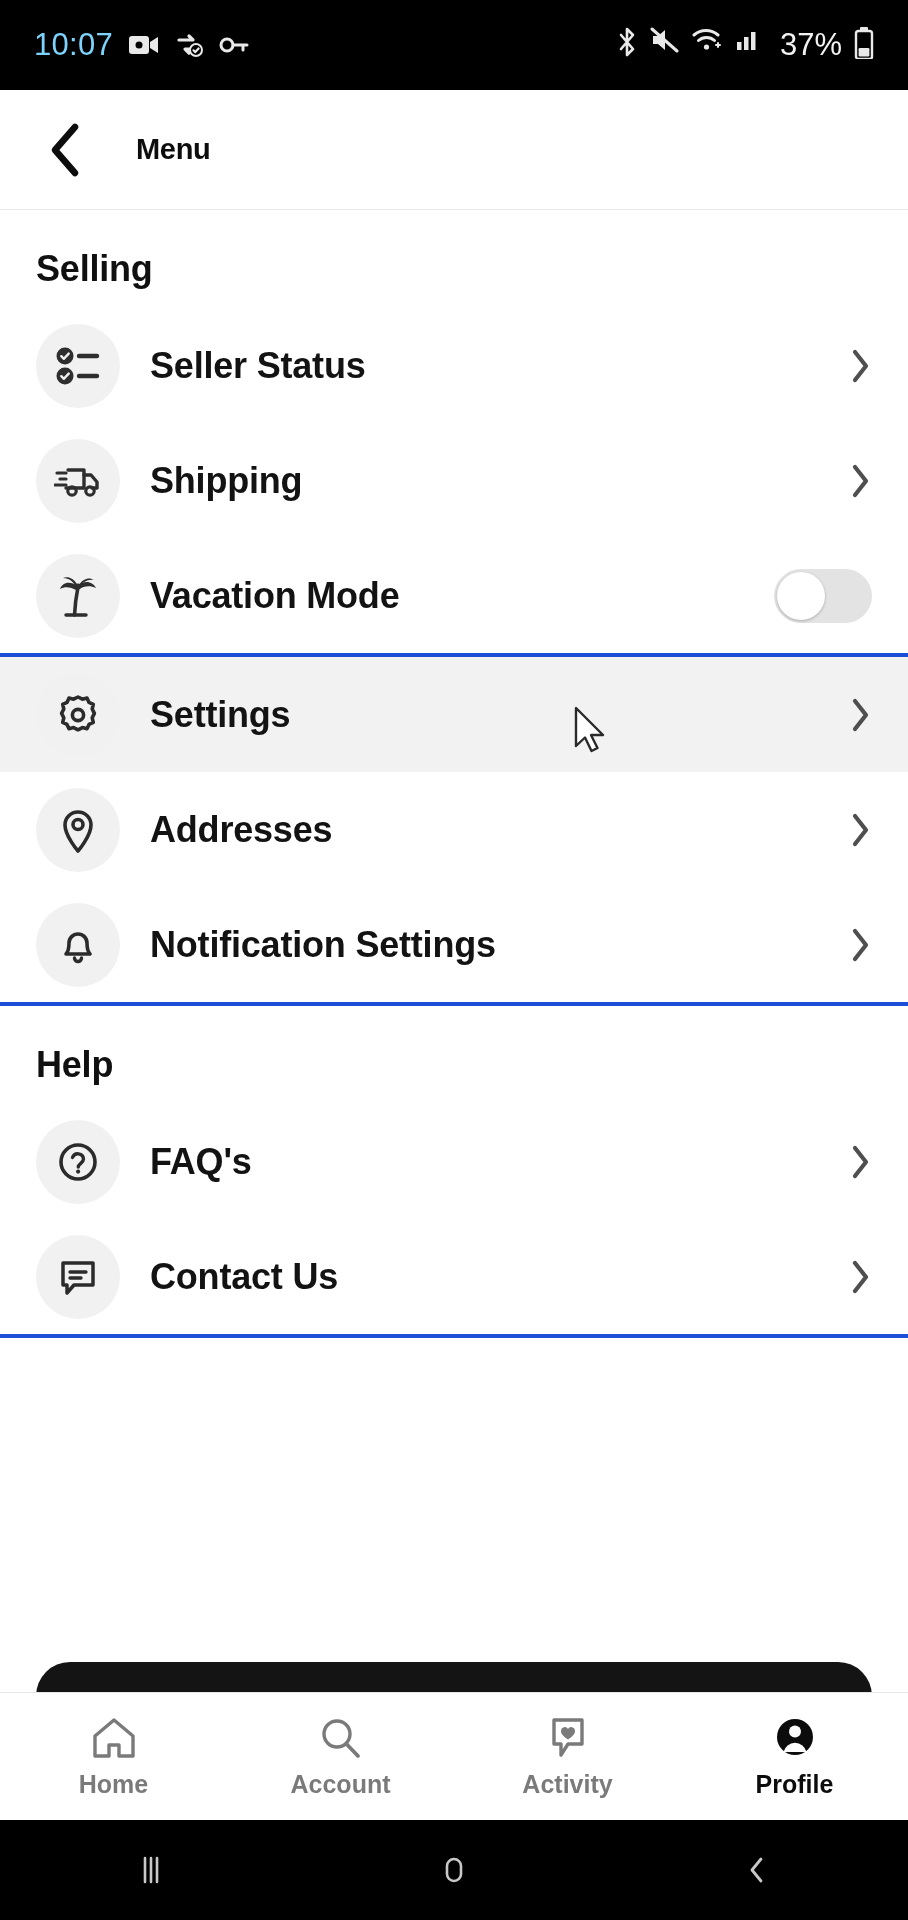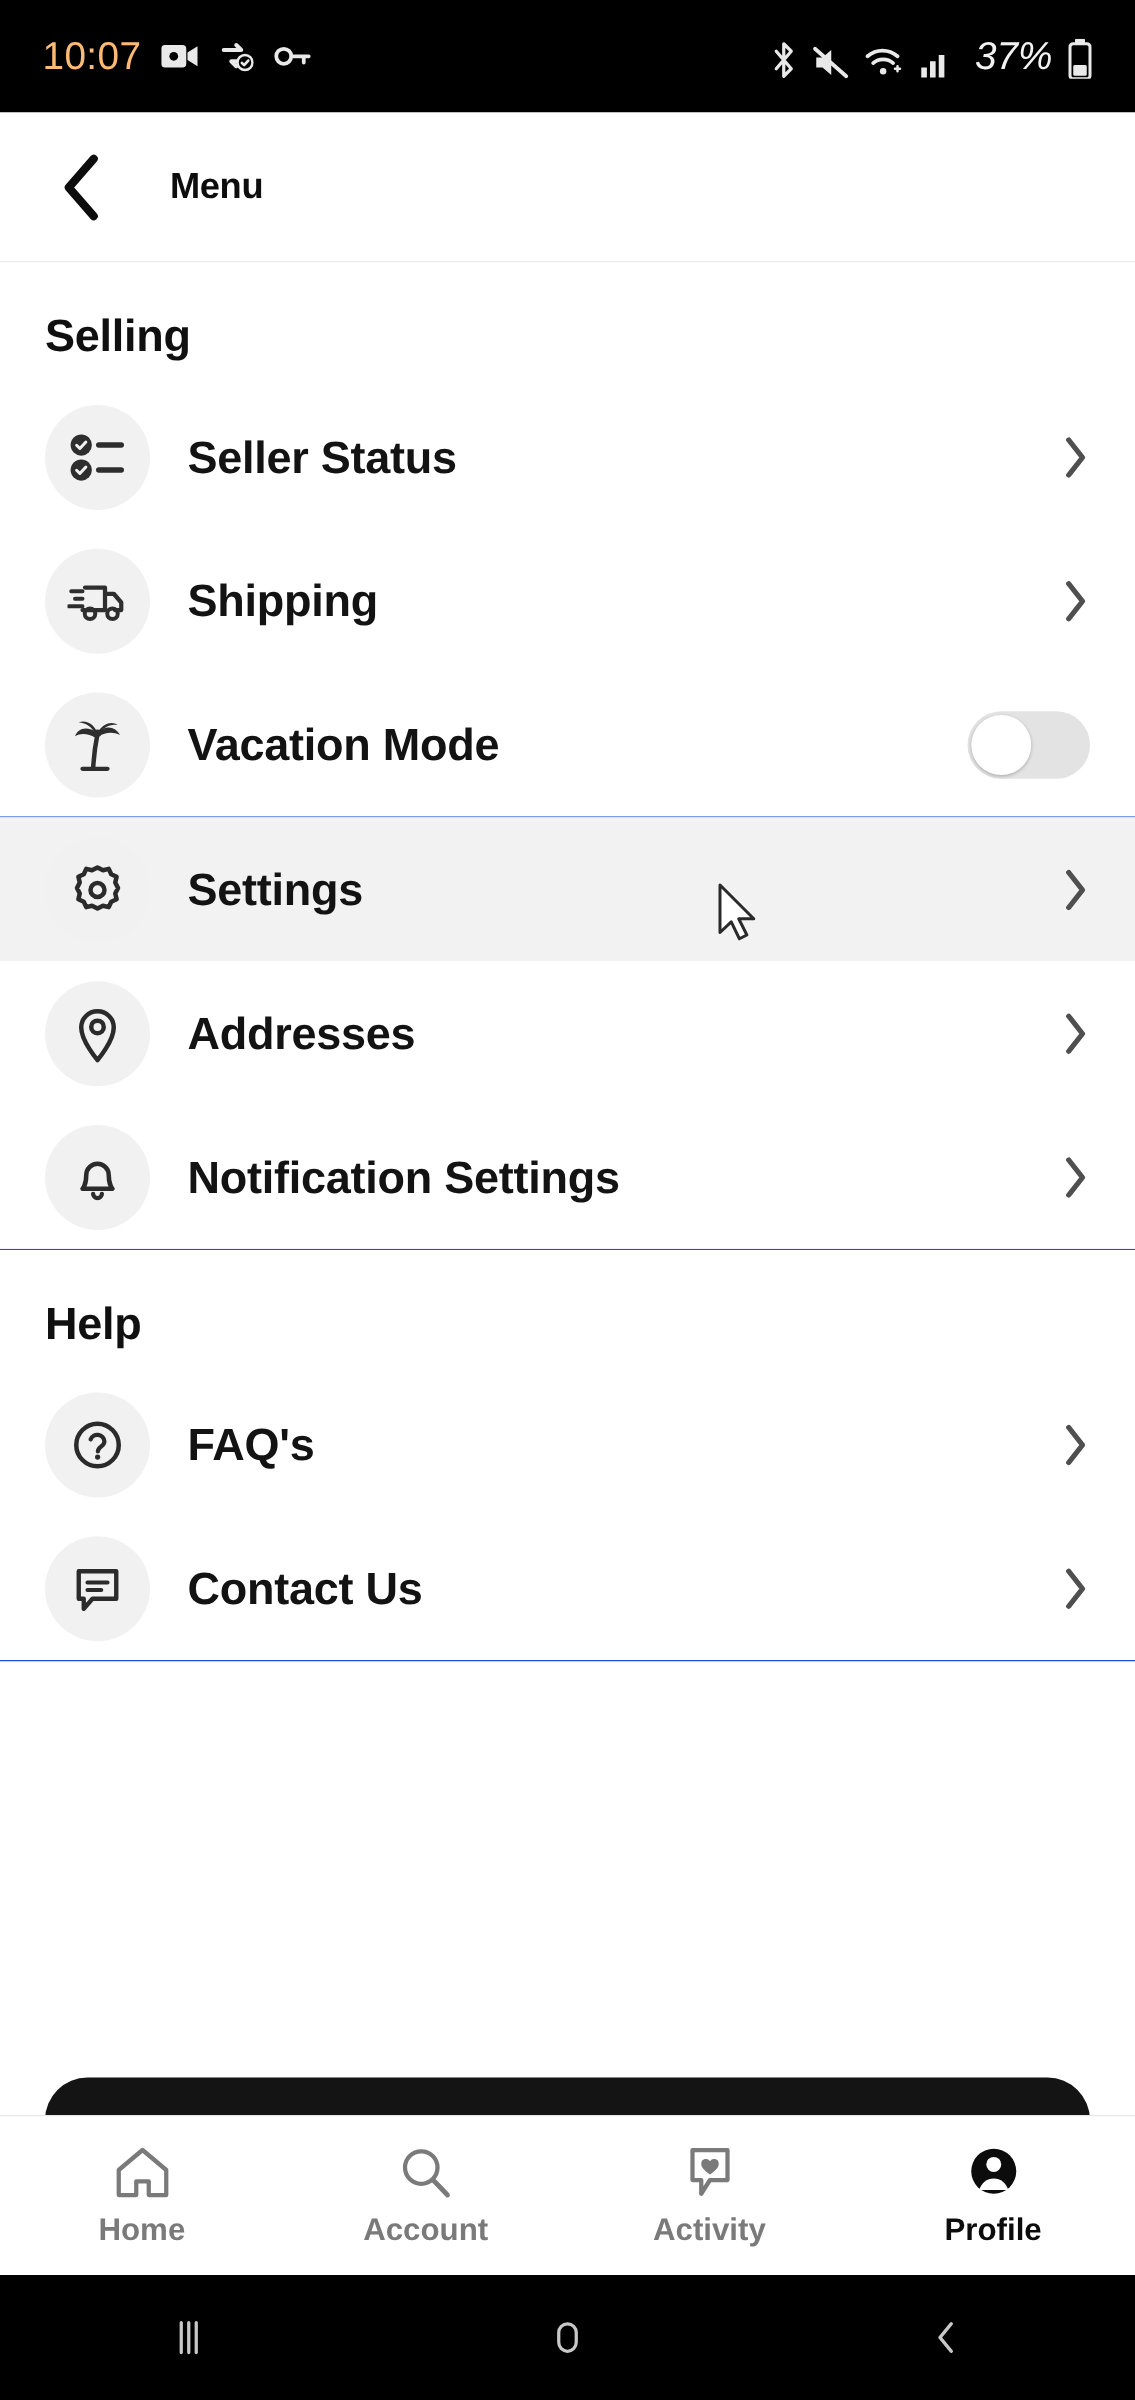--- a/index.html
+++ b/index.html
@@ -11,36 +11,36 @@
   }
   #screen { position:relative; width:908px; height:1920px; background:#fff; }
 
   
   .statusbar {
     height:90px; background:#000; color:#e9e9e9;
     display:flex; align-items:center; justify-content:space-between;
     padding:0 34px;
   }
   .sb-left { display:flex; align-items:center; gap:16px; }
-  .sb-right { display:flex; align-items:flex-end; gap:12px;font-style:italic; }
-  .sb-time { font-size:31px; font-weight:500; letter-spacing:.3px; color:#fdba74;text-align:center; }
+  .sb-right { display:flex; align-items:flex-start; gap:12px; }
+  .sb-time { font-size:31px; font-weight:500; letter-spacing:.3px; color:#7dd3fc;text-align:center; }
   .sb-batt { font-size:31px; font-weight:500; color:#f2f2f2; margin-left:6px; }
   .sb-ico { display:inline-flex; align-items:center; justify-content:center; }
 
   
   .header {
     height:120px; background:#fff;
     display:flex; align-items:center; gap:44px; padding-left:40px;
     border-bottom:1px solid #e8e8e8;
   }
   .back-btn { width:52px; height:52px; display:flex; align-items:center; justify-content:center; }
   .header-title { font-size:29px; font-weight:700; color:#0d0d0d; letter-spacing:-.3px; }
 
   
-  .section { background:#fff; border-bottom:1px solid #1d4ed8; }
+  .section { background:#fff; border-bottom:4px solid #1d4ed8; }
   .section:last-of-type { border-bottom:none; }
   .section-title {
     font-size:36px; font-weight:700; color:#101010;
     padding:38px 0 18px 36px; letter-spacing:-.2px;
   }
   .row {
     display:flex; align-items:center;
     height:115px; padding:0 36px 0 36px;
     background:#fff;
   }

